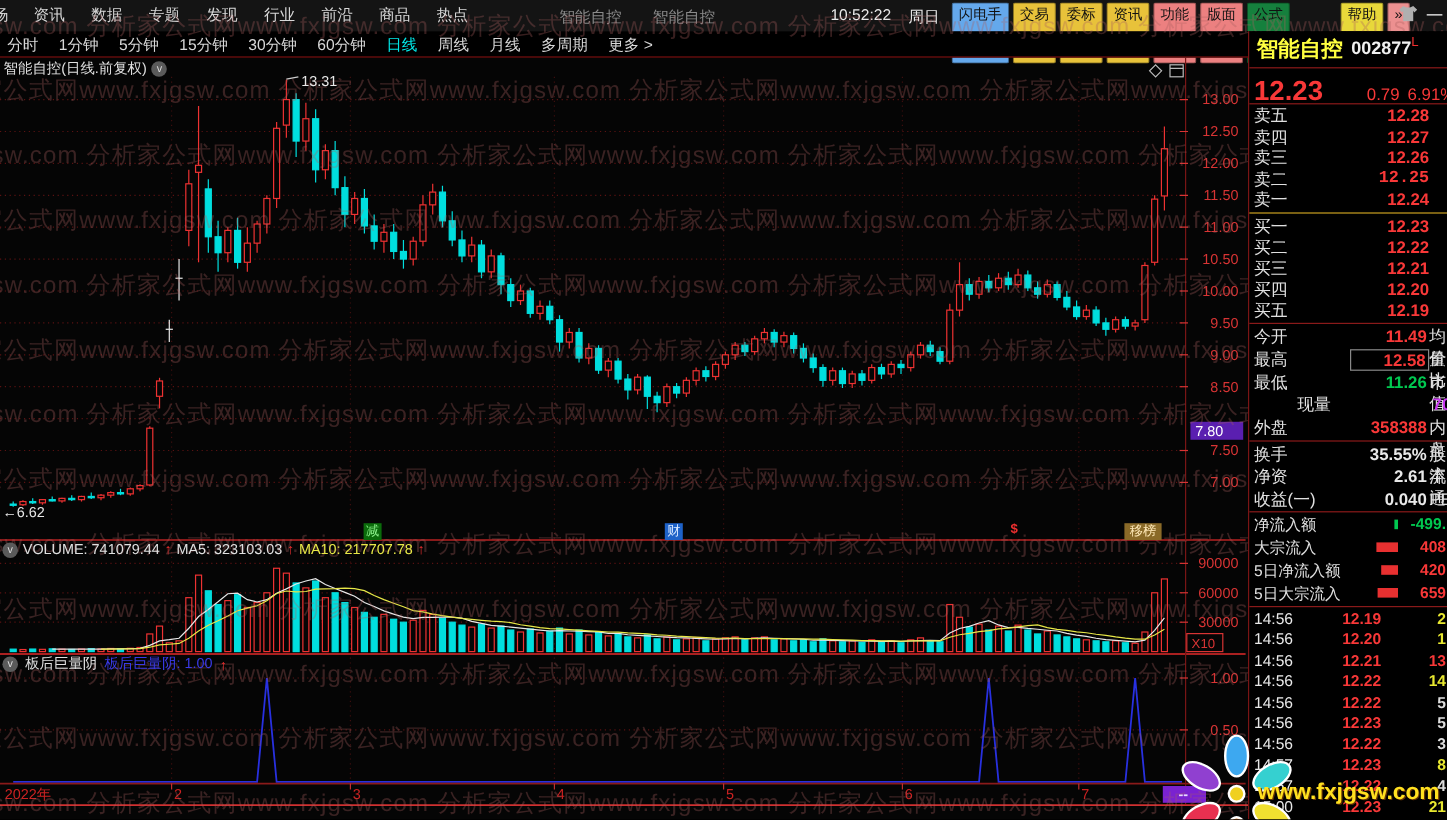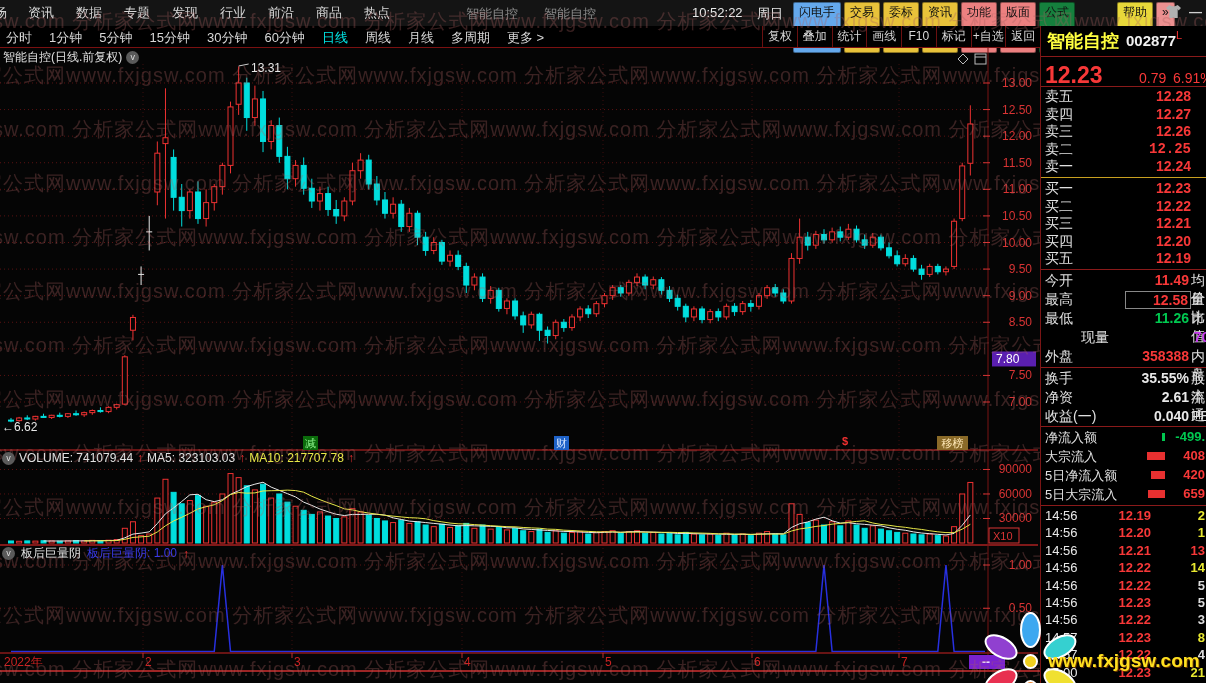--- a/index.html
+++ b/index.html
@@ -123,30 +123,20 @@
         <span>1分钟</span>
         <span>5分钟</span>
         <span>15分钟</span>
         <span>30分钟</span>
         <span>60分钟</span>
         <span class="sel">日线</span>
         <span>周线</span>
         <span>月线</span>
         <span>多周期</span>
         <span>更多 &gt;</span>
-      </div>
-    <div id="actions">
-        <span class="act">复权</span>
-        <span class="act">叠加</span>
-        <span class="act">统计</span>
-        <span class="act">画线</span>
-        <span class="act">F10</span>
-        <span class="act">标记</span>
-        <span class="act">+自选</span>
-        <span class="act">返回</span>
       </div>
   </div>
 
   <svg id="plot" width="1040" height="635" font-family="&quot;Liberation Sans&quot;,&quot;DejaVu Sans&quot;,sans-serif">
       <line x1="0" y1="354.01000000000005" x2="985" y2="354.01000000000005" stroke="#5a1212" stroke-width="1" stroke-dasharray="1,3"></line>
       <line x1="0" y1="327.425" x2="985" y2="327.425" stroke="#5a1212" stroke-width="1" stroke-dasharray="1,3"></line>
       <line x1="0" y1="300.84000000000003" x2="985" y2="300.84000000000003" stroke="#5a1212" stroke-width="1" stroke-dasharray="1,3"></line>
       <line x1="0" y1="274.25500000000005" x2="985" y2="274.25500000000005" stroke="#5a1212" stroke-width="1" stroke-dasharray="1,3"></line>
       <line x1="0" y1="247.67000000000002" x2="985" y2="247.67000000000002" stroke="#5a1212" stroke-width="1" stroke-dasharray="1,3"></line>
       <line x1="0" y1="221.08500000000004" x2="985" y2="221.08500000000004" stroke="#5a1212" stroke-width="1" stroke-dasharray="1,3"></line>

